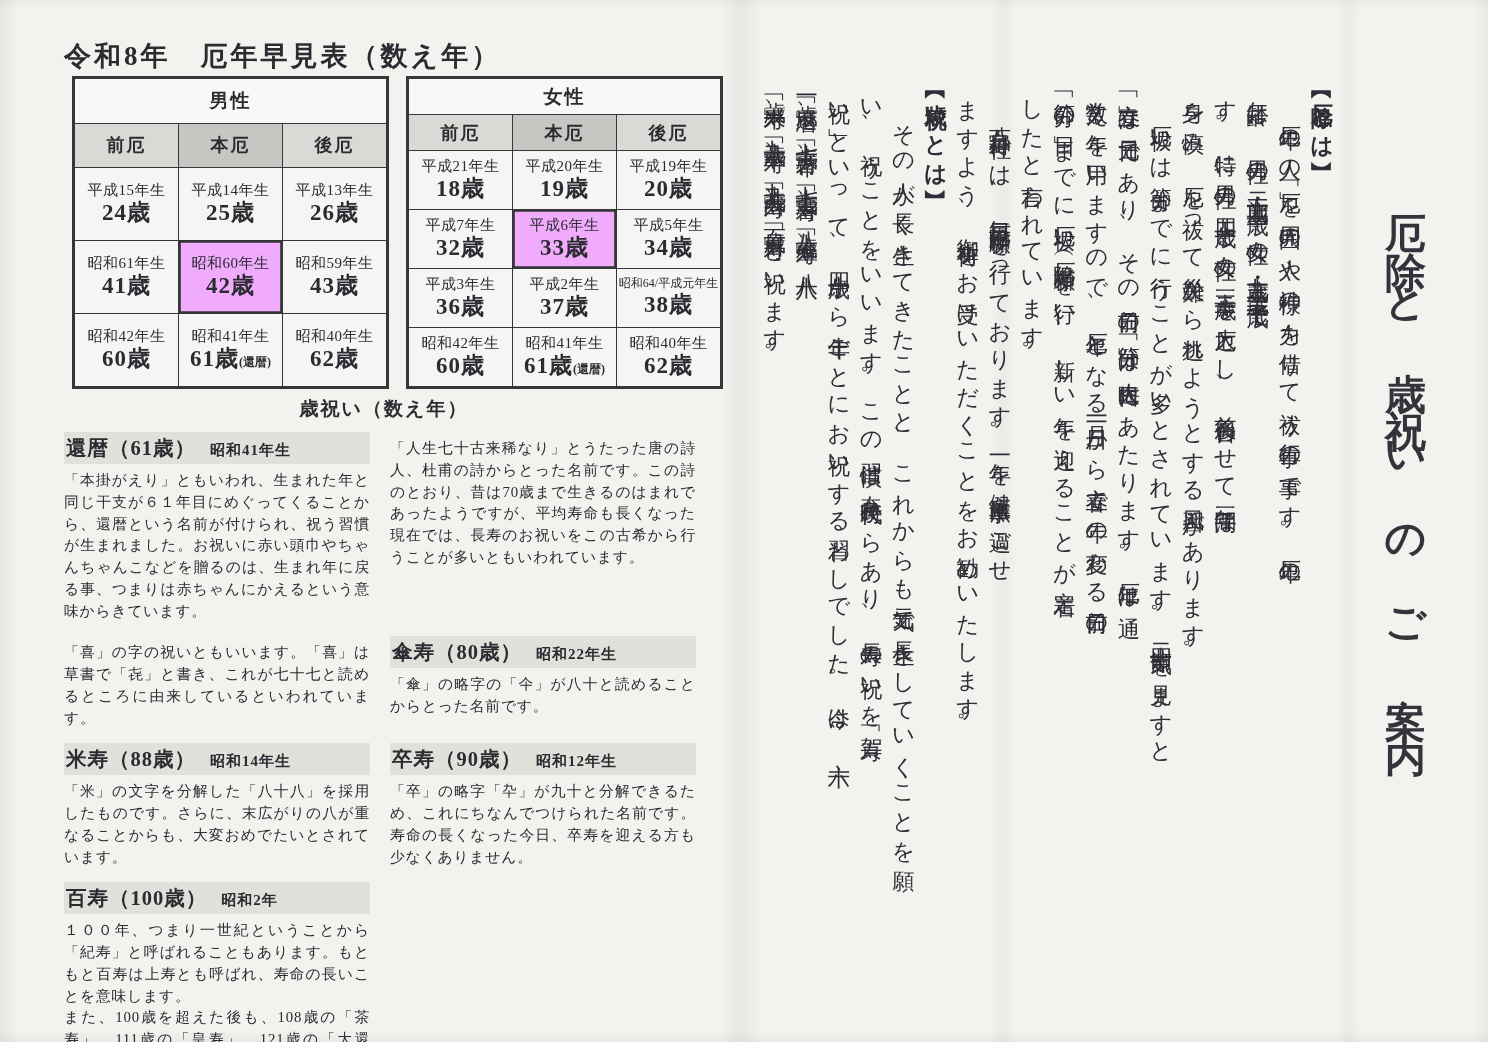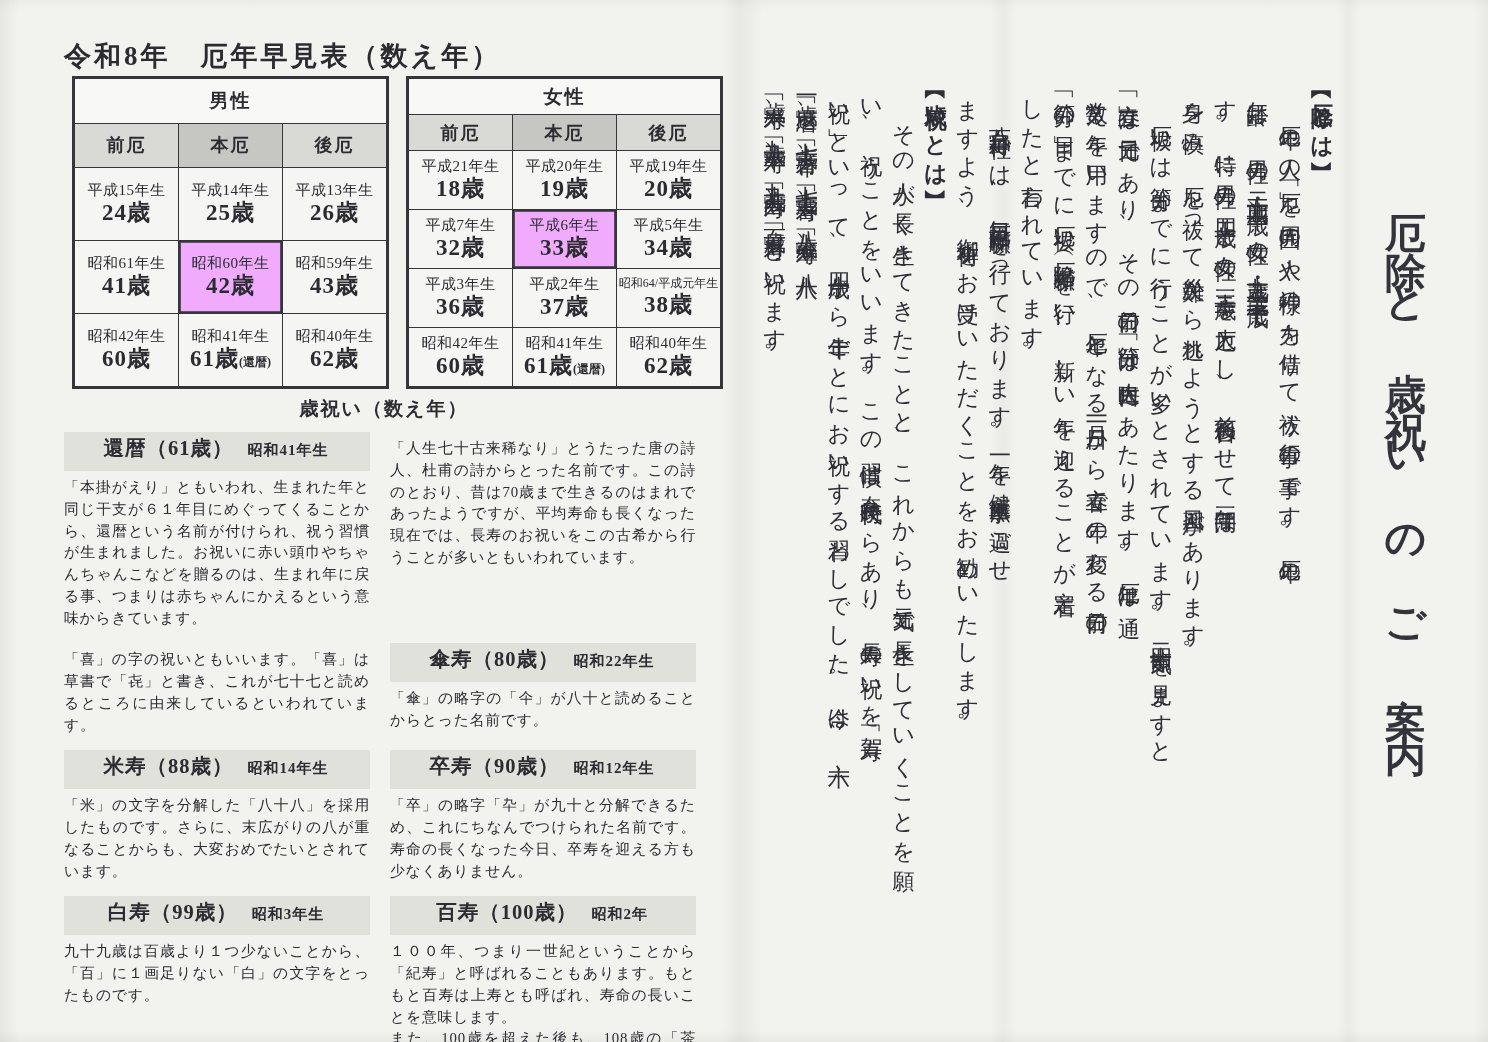--- a/index.html
+++ b/index.html
@@ -42,21 +42,21 @@
   .kazoe{position:absolute;left:66px;top:312px;width:336px;}
   .kazoe .kz-h{font-size:16.5px;font-weight:700;letter-spacing:1px;}
   .kazoe .kz-b{font-size:14.8px;line-height:1.48;letter-spacing:.8px;text-align:justify;}
 
   .toshi-heading{position:absolute;left:64px;top:396px;width:640px;text-align:center;
     font-size:19px;font-weight:700;letter-spacing:2px;}
 
   .entries{position:absolute;left:64px;top:432px;width:632px;
     display:grid;grid-template-columns:306px 306px;column-gap:20px;row-gap:14px;
     align-items:start;}
-  .entry .e-head{background:#e1e1dc;padding:2px 4px 9px 2px;display:flex;align-items:baseline;gap:14px;white-space:nowrap;justify-content:center;}
+  .entry .e-head{background:#e1e1dc;padding:2px 4px 2px 2px;display:flex;align-items:baseline;gap:14px;white-space:nowrap;}
   .entry .e-name{font-size:20.5px;font-weight:700;letter-spacing:1px;}
   .entry .e-born{font-size:15px;font-weight:600;letter-spacing:1px;}
   .entry .e-body{margin-top:6px;font-size:14.8px;line-height:1.47;letter-spacing:.8px;text-align:justify;white-space:pre-line;}
 
   
   .right-page{position:absolute;left:740px;top:0;width:748px;height:1042px;}
   .vtitle{position:absolute;right:54px;top:182px;writing-mode:vertical-rl;
     font-size:41px;font-weight:600;letter-spacing:37px;white-space:nowrap;color:#33333b;}
   .vcols{position:absolute;right:150px;top:84px;height:920px;writing-mode:vertical-rl;}
   .vcol{line-height:32.2px;font-size:22.3px;letter-spacing:2.6px;height:920px;color:#2e2e36;}
@@ -229,27 +229,20 @@
           <span class="e-born">昭和14年生</span>
         </div>
         <div class="e-body">「米」の文字を分解した「八十八」を採用したものです。さらに、末広がりの八が重なることからも、大変おめでたいとされています。</div>
       </div>
       <div class="entry">
         <div class="e-head">
           <span class="e-name">卒寿（90歳）</span>
           <span class="e-born">昭和12年生</span>
         </div>
         <div class="e-body">「卒」の略字「卆」が九十と分解できるため、これにちなんでつけられた名前です。寿命の長くなった今日、卒寿を迎える方も少なくありません。</div>
-      </div>
-      <div class="entry">
-        <div class="e-head">
-          <span class="e-name">白寿（99歳）</span>
-          <span class="e-born">昭和3年生</span>
-        </div>
-        <div class="e-body">九十九歳は百歳より１つ少ないことから、「百」に１画足りない「白」の文字をとったものです。</div>
       </div>
       <div class="entry">
         <div class="e-head">
           <span class="e-name">百寿（100歳）</span>
           <span class="e-born">昭和2年</span>
         </div>
         <div class="e-body">１００年、つまり一世紀ということから「紀寿」と呼ばれることもあります。もともと百寿は上寿とも呼ばれ、寿命の長いことを意味します。
 また、100歳を超えた後も、108歳の「茶寿」、111歳の「皇寿」、121歳の「大還暦」と続きます。</div>
       </div>
     </div>

